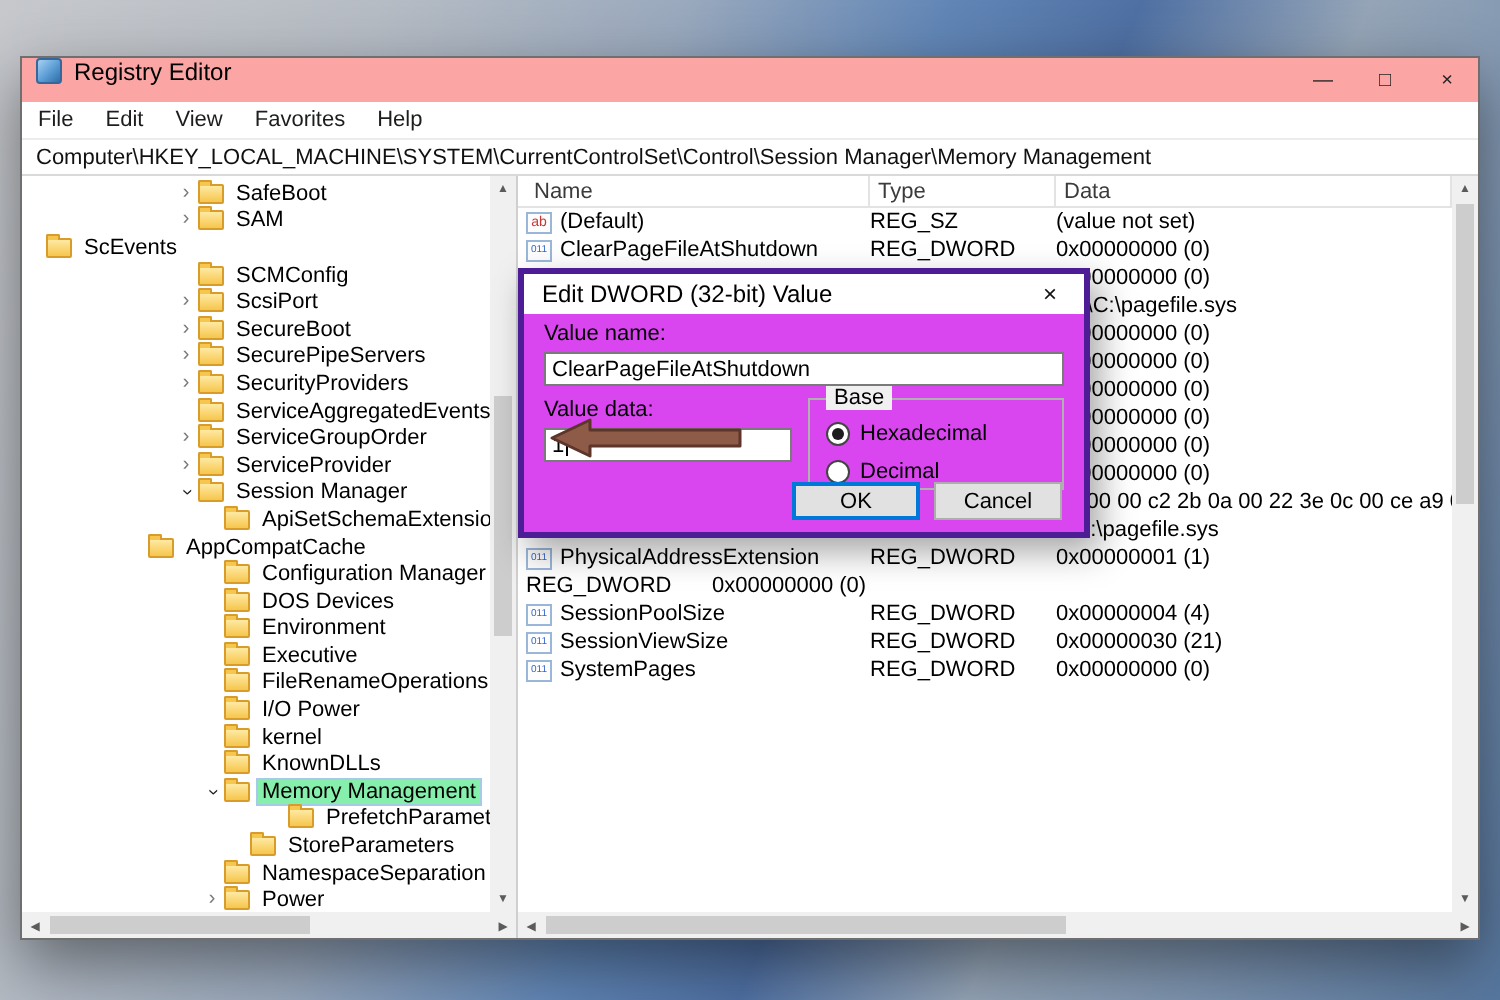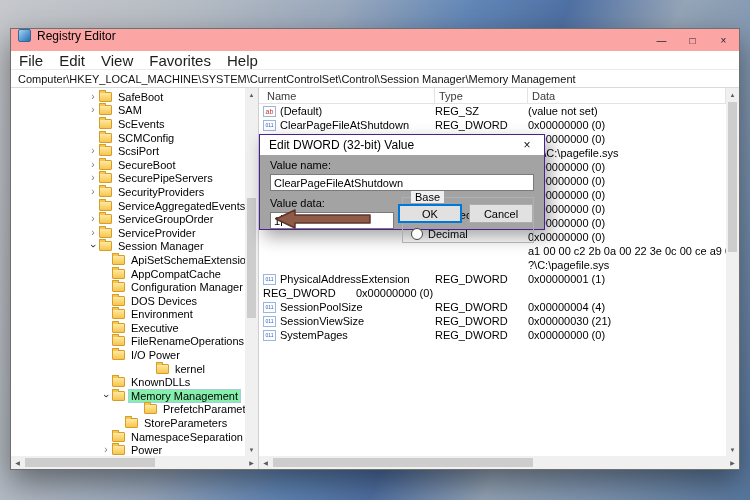--- a/index.html
+++ b/index.html
@@ -8,21 +8,21 @@
 
   .window{position:absolute;left:10px;top:28px;width:730px;height:442px;background:#fff;border:1px solid #6f6f6f;box-shadow:0 12px 30px rgba(0,0,0,.45);display:flex;flex-direction:column}
 
   .titlebar{height:22px;flex:0 0 auto;display:flex;background:#fca5a5}
   .app-icon{width:13px;height:13px;margin:0 6px 0 7px;flex:0 0 auto;background:linear-gradient(135deg,#a6d2f2 0%,#5a9bd4 55%,#2f6ea8 100%);border:1px solid #35679a;border-radius:2px}
   .title-text{font-size:12px;color:#000}
   .win-controls{margin-left:auto;display:flex;height:100%}
   .win-btn{width:31px;display:flex;align-items:center;justify-content:center;font-size:10px;color:#222}
 
   .menubar{height:18px;flex:0 0 auto;display:flex;align-items:center;background:#fff}
-  .menu-item{padding:0 8px;font-size:15px;color:#1d1d1d}
+  .menu-item{padding:0 8px;font-size:11px;color:#1d1d1d}
 
   .addressbar{height:19px;flex:0 0 auto;display:flex;align-items:center;padding:0 7px;font-size:11px;color:#111;background:#fff;border-top:1px solid #ececec;border-bottom:1px solid #d9d9d9;white-space:nowrap;overflow:hidden}
 
   .main{flex:1;display:flex;position:relative;overflow:hidden;background:#fff}
 
   .left-panel{width:248px;flex:0 0 auto;display:flex;flex-direction:column;border-right:1px solid #cfcfcf}
   .lp-top{flex:1;display:flex;overflow:hidden}
   .tree{flex:1;overflow:hidden;padding-top:2px}
   .trow{height:13.6px;display:flex;align-items:center;font-size:11px;color:#000;white-space:nowrap}
   .expander{width:12px;flex:0 0 auto;display:inline-flex;justify-content:center;font-size:10px;color:#7a7a7a;line-height:10px}
@@ -47,21 +47,21 @@
   .ic-bin{color:#36c;font-size:5px;line-height:9px;letter-spacing:0}
 
   .vscroll{width:13px;flex:0 0 auto;background:#f0f0f0;position:relative}
   .scroll-btn{height:13px;width:100%;display:flex;align-items:center;justify-content:center;font-size:6px;color:#5b5b5b}
   .scroll-btn.bottom{position:absolute;bottom:0;left:0}
   .vthumb{position:absolute;left:2px;right:2px;background:#cdcdcd}
   .hscroll{height:13px;flex:0 0 auto;background:#f0f0f0;position:relative;display:flex;align-items:center;justify-content:space-between}
   .hscroll .scroll-btn{width:13px;height:100%}
   .hthumb{position:absolute;top:2px;bottom:2px;background:#cdcdcd}
 
-  .dialog{position:absolute;left:248px;top:46px;width:286px;height:96px;background:#a3a3a3;border:1px solid #4c1d95;box-shadow:5px 7px 16px rgba(0,0,0,.35);z-index:10;font-size:11px}
+  .dialog{position:absolute;left:248px;top:46px;width:286px;height:135px;background:#d946ef;border:3px solid #4c1d95;box-shadow:5px 7px 16px rgba(0,0,0,.35);z-index:10;font-size:11px}
   .dlg-title{height:20px;background:#fff;display:flex;align-items:center;padding-left:9px;font-size:12px;color:#000}
   .dlg-close{margin-left:auto;width:34px;height:100%;display:flex;align-items:center;justify-content:center;font-size:12px;color:#111}
   .dlg-body{padding:4px 10px 0}
   .dlg-label{height:13px;margin-bottom:2px;font-size:11px;color:#000}
   .dlg-input{height:17px;background:#fff;border:1px solid #7a7a7a;padding:0 3px;display:flex;align-items:center;overflow:hidden;white-space:nowrap}
   .vd-row{display:flex;margin-top:6px}
   .vd-left{width:124px;flex:0 0 auto}
   .caret{width:1px;height:11px;background:#000;margin-left:1px}
   .base-group{flex:1;margin-left:8px;border:1px solid #b0b0b0;position:relative;padding:10px 8px 0;height:46px}
   .group-label{position:absolute;top:-7px;left:8px;background:#f0f0f0;padding:0 4px;font-size:11px}
@@ -115,21 +115,21 @@
             <div class="trow" style="padding-left: 76px;">
               <span class="expander">›</span>
               <span class="folder-icon"></span>
               <span class="tlabel">SafeBoot</span>
             </div>
             <div class="trow" style="padding-left: 76px;">
               <span class="expander">›</span>
               <span class="folder-icon"></span>
               <span class="tlabel">SAM</span>
             </div>
-            <div class="trow" style="padding-left: 76px;">
+            <div class="trow" style="">
               <span class="expander"></span>
               <span class="folder-icon"></span>
               <span class="tlabel">ScEvents</span>
             </div>
             <div class="trow" style="padding-left: 76px;">
               <span class="expander"></span>
               <span class="folder-icon"></span>
               <span class="tlabel">SCMConfig</span>
             </div>
             <div class="trow" style="padding-left: 76px;">
@@ -170,21 +170,21 @@
             <div class="trow" style="padding-left: 76px;">
               <span class="expander open">›</span>
               <span class="folder-icon"></span>
               <span class="tlabel">Session Manager</span>
             </div>
             <div class="trow" style="padding-left: 89px;">
               <span class="expander"></span>
               <span class="folder-icon"></span>
               <span class="tlabel">ApiSetSchemaExtensions</span>
             </div>
-            <div class="trow" style="padding-left: 89px; align-items: center;">
+            <div class="trow" style="padding-left: 51px; align-items: center;">
               <span class="expander"></span>
               <span class="folder-icon"></span>
               <span class="tlabel">AppCompatCache</span>
             </div>
             <div class="trow" style="padding-left: 89px; text-align: center;">
               <span class="expander"></span>
               <span class="folder-icon"></span>
               <span class="tlabel">Configuration Manager</span>
             </div>
             <div class="trow" style="padding-left: 89px;">
@@ -205,21 +205,21 @@
             <div class="trow" style="padding-left: 89px;">
               <span class="expander"></span>
               <span class="folder-icon"></span>
               <span class="tlabel">FileRenameOperations</span>
             </div>
             <div class="trow" style="padding-left: 89px;">
               <span class="expander"></span>
               <span class="folder-icon"></span>
               <span class="tlabel">I/O Power</span>
             </div>
-            <div class="trow" style="padding-left: 89px; margin-left: 44px;">
+            <div class="trow" style="padding-left: 89px;">
               <span class="expander"></span>
               <span class="folder-icon"></span>
               <span class="tlabel">kernel</span>
             </div>
             <div class="trow" style="padding-left: 89px;">
               <span class="expander"></span>
               <span class="folder-icon"></span>
               <span class="tlabel">KnownDLLs</span>
             </div>
             <div class="trow selected" style="padding-left: 89px;">

